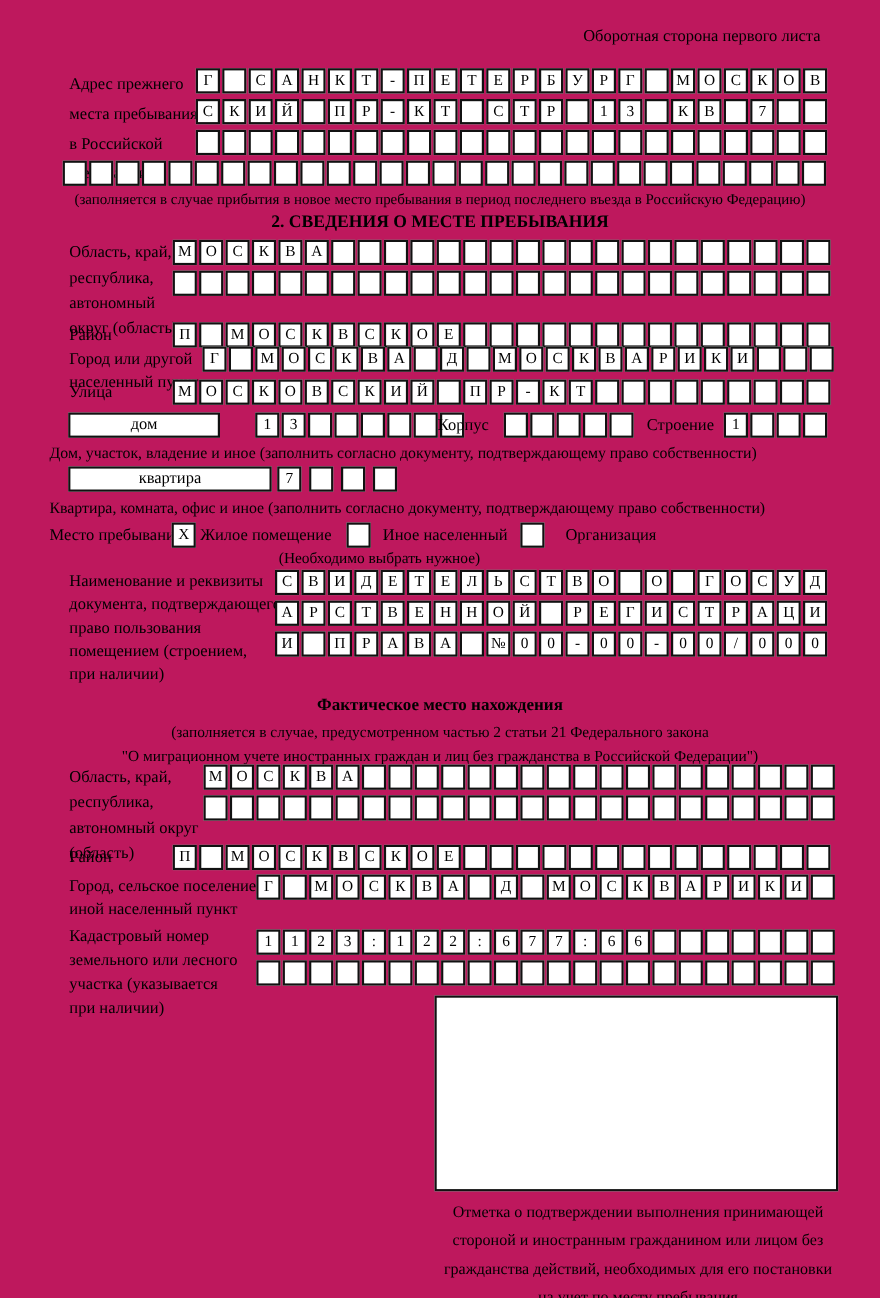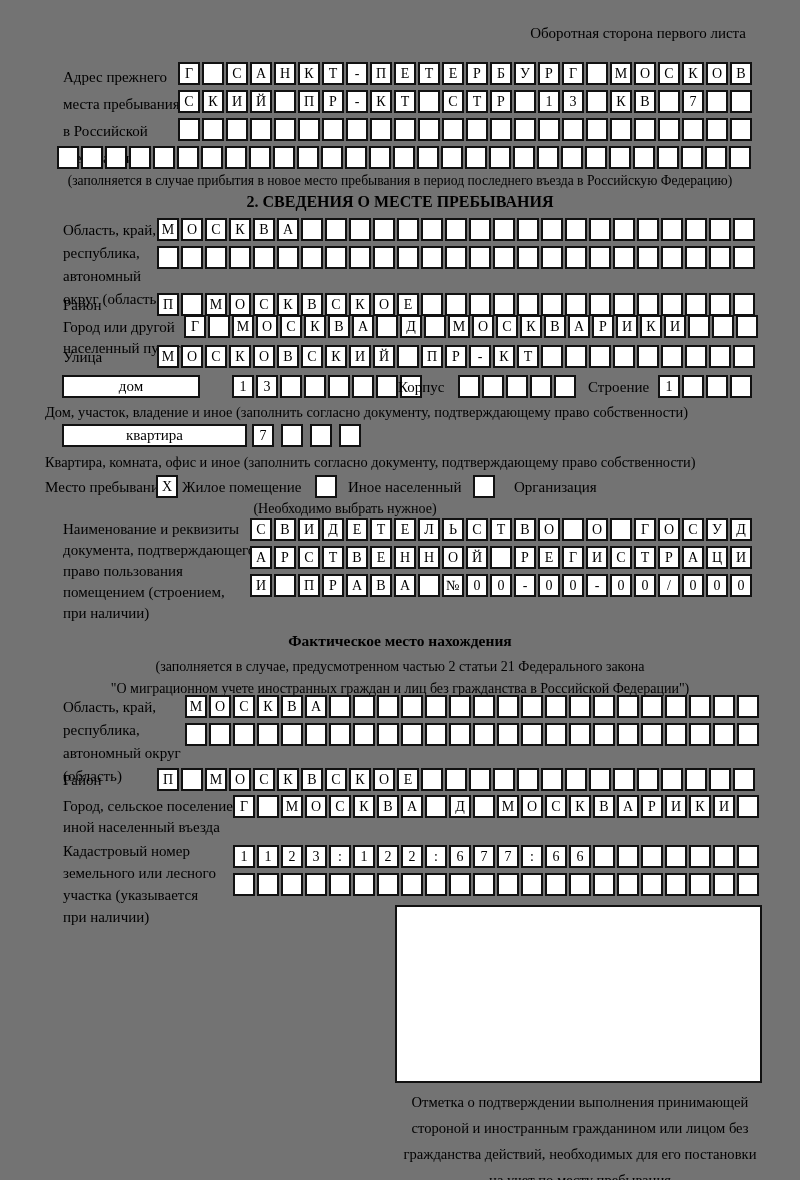--- a/index.html
+++ b/index.html
@@ -1,17 +1,17 @@
 <!DOCTYPE html>
 <html><head>
 <meta charset="utf-8">
 <style>
   html,body{margin:0;padding:0;background:#fff;}
   #page{
-    position:relative;width:800px;height:1180px;background:#737373;
+    position:relative;width:800px;height:1180px;background:#be185d;
     font-family:"Liberation Serif","DejaVu Serif",serif;color:#000;
     overflow:hidden;
   }
   .abs{position:absolute;}
   .lbl{font-size:15px;line-height:23px;white-space:nowrap;}
   .note{font-size:13.6px;white-space:nowrap;}
   .row{position:absolute;white-space:nowrap;height:23px;}
   .cell{
     display:inline-block;box-sizing:border-box;width:22px;height:23px;
     border:2px solid #111;margin-right:2px;text-align:center;
@@ -114,21 +114,21 @@
     <div>(область)</div>
   </div>
   <div class="row" style="left:185px;top:695px;"><span class="cell">М</span><span class="cell">О</span><span class="cell">С</span><span class="cell">К</span><span class="cell">В</span><span class="cell">А</span><span class="cell"></span><span class="cell"></span><span class="cell"></span><span class="cell"></span><span class="cell"></span><span class="cell"></span><span class="cell"></span><span class="cell"></span><span class="cell"></span><span class="cell"></span><span class="cell"></span><span class="cell"></span><span class="cell"></span><span class="cell"></span><span class="cell"></span><span class="cell"></span><span class="cell"></span><span class="cell"></span></div>
   <div class="row" style="left:185px;top:723px;"><span class="cell"></span><span class="cell"></span><span class="cell"></span><span class="cell"></span><span class="cell"></span><span class="cell"></span><span class="cell"></span><span class="cell"></span><span class="cell"></span><span class="cell"></span><span class="cell"></span><span class="cell"></span><span class="cell"></span><span class="cell"></span><span class="cell"></span><span class="cell"></span><span class="cell"></span><span class="cell"></span><span class="cell"></span><span class="cell"></span><span class="cell"></span><span class="cell"></span><span class="cell"></span><span class="cell"></span></div>
 
   <div class="abs lbl" style="left:63px;top:769px;">Район</div>
   <div class="row" style="left:157px;top:768px;"><span class="cell">П</span><span class="cell"></span><span class="cell">М</span><span class="cell">О</span><span class="cell">С</span><span class="cell">К</span><span class="cell">В</span><span class="cell">С</span><span class="cell">К</span><span class="cell">О</span><span class="cell">Е</span><span class="cell"></span><span class="cell"></span><span class="cell"></span><span class="cell"></span><span class="cell"></span><span class="cell"></span><span class="cell"></span><span class="cell"></span><span class="cell"></span><span class="cell"></span><span class="cell"></span><span class="cell"></span><span class="cell"></span><span class="cell"></span></div>
 
   <div class="abs lbl" style="left:63px;top:796px;line-height:21px;">
     <div>Город, сельское поселение,</div>
-    <div>иной населенный въезда</div>
+    <div>иной населенный пункт</div>
   </div>
   <div class="row" style="left:233px;top:795px;"><span class="cell">Г</span><span class="cell"></span><span class="cell">М</span><span class="cell">О</span><span class="cell">С</span><span class="cell">К</span><span class="cell">В</span><span class="cell">А</span><span class="cell"></span><span class="cell">Д</span><span class="cell"></span><span class="cell">М</span><span class="cell">О</span><span class="cell">С</span><span class="cell">К</span><span class="cell">В</span><span class="cell">А</span><span class="cell">Р</span><span class="cell">И</span><span class="cell">К</span><span class="cell">И</span><span class="cell"></span></div>
 
   <div class="abs lbl" style="left:63px;top:840px;line-height:22px;">
     <div>Кадастровый номер</div>
     <div>земельного или лесного</div>
     <div>участка (указывается</div>
     <div>при наличии)</div>
   </div>
   <div class="row" style="left:233px;top:845px;"><span class="cell">1</span><span class="cell">1</span><span class="cell">2</span><span class="cell">3</span><span class="cell">:</span><span class="cell">1</span><span class="cell">2</span><span class="cell">2</span><span class="cell">:</span><span class="cell">6</span><span class="cell">7</span><span class="cell">7</span><span class="cell">:</span><span class="cell">6</span><span class="cell">6</span><span class="cell"></span><span class="cell"></span><span class="cell"></span><span class="cell"></span><span class="cell"></span><span class="cell"></span><span class="cell"></span></div>

